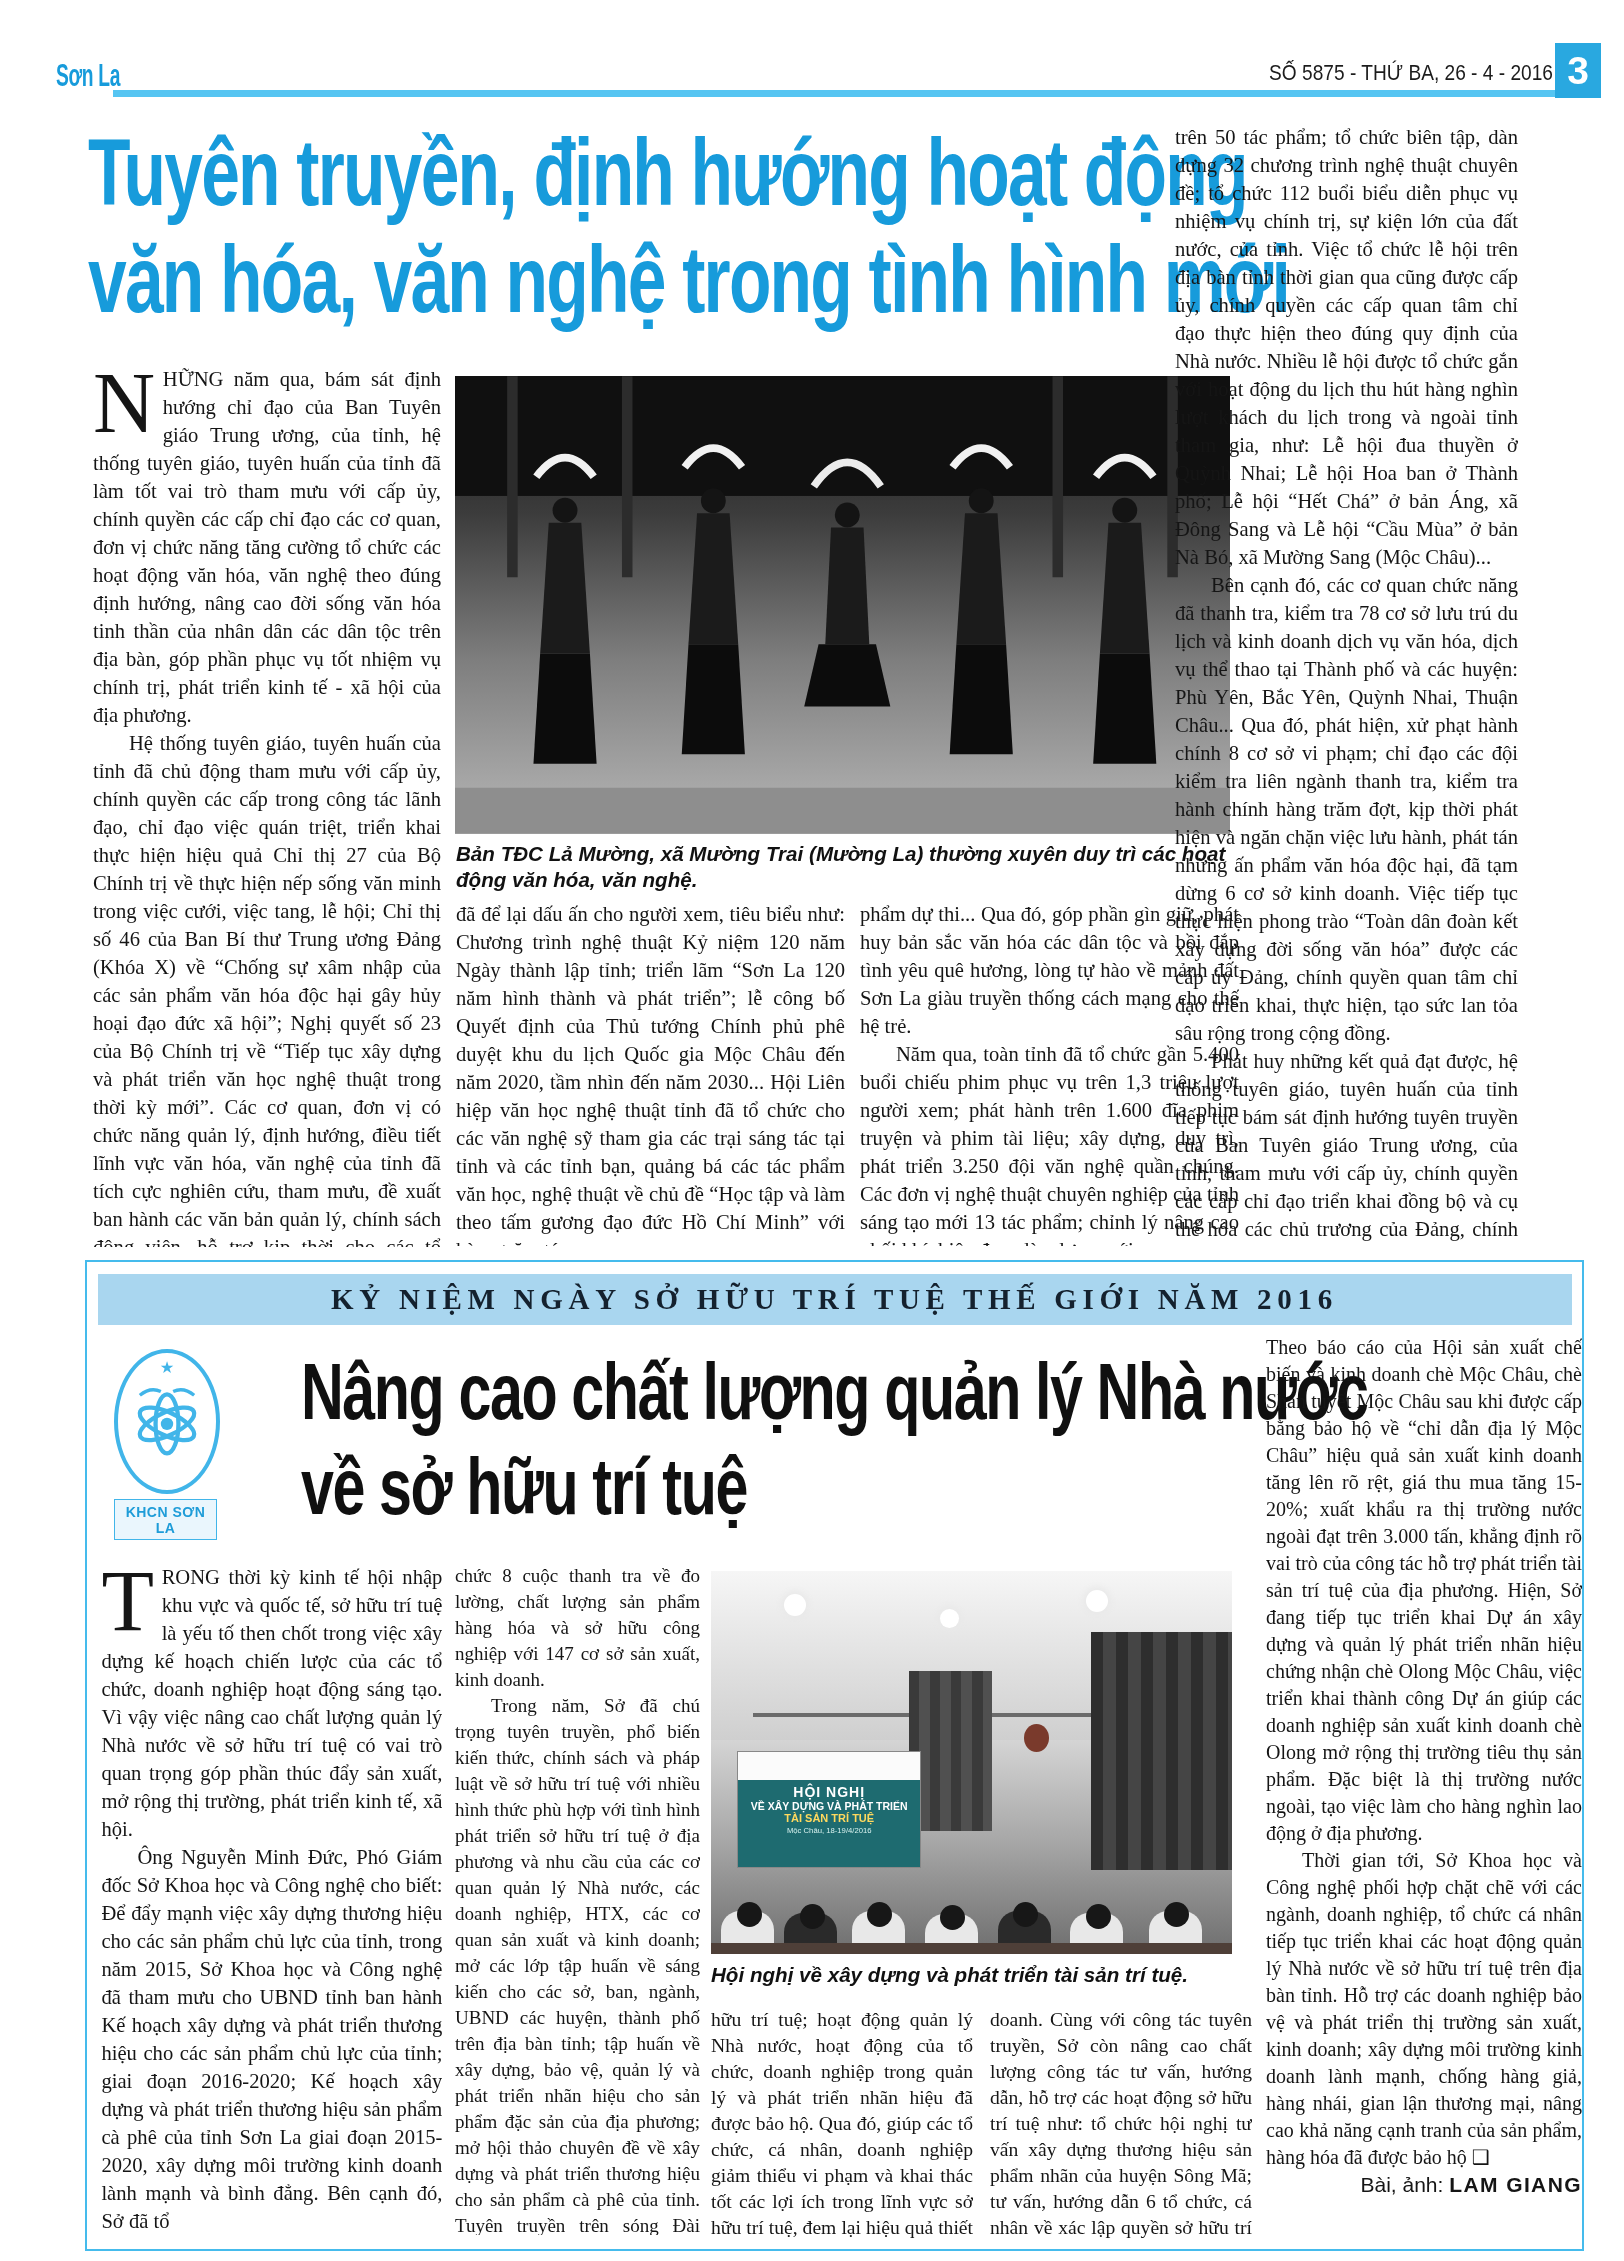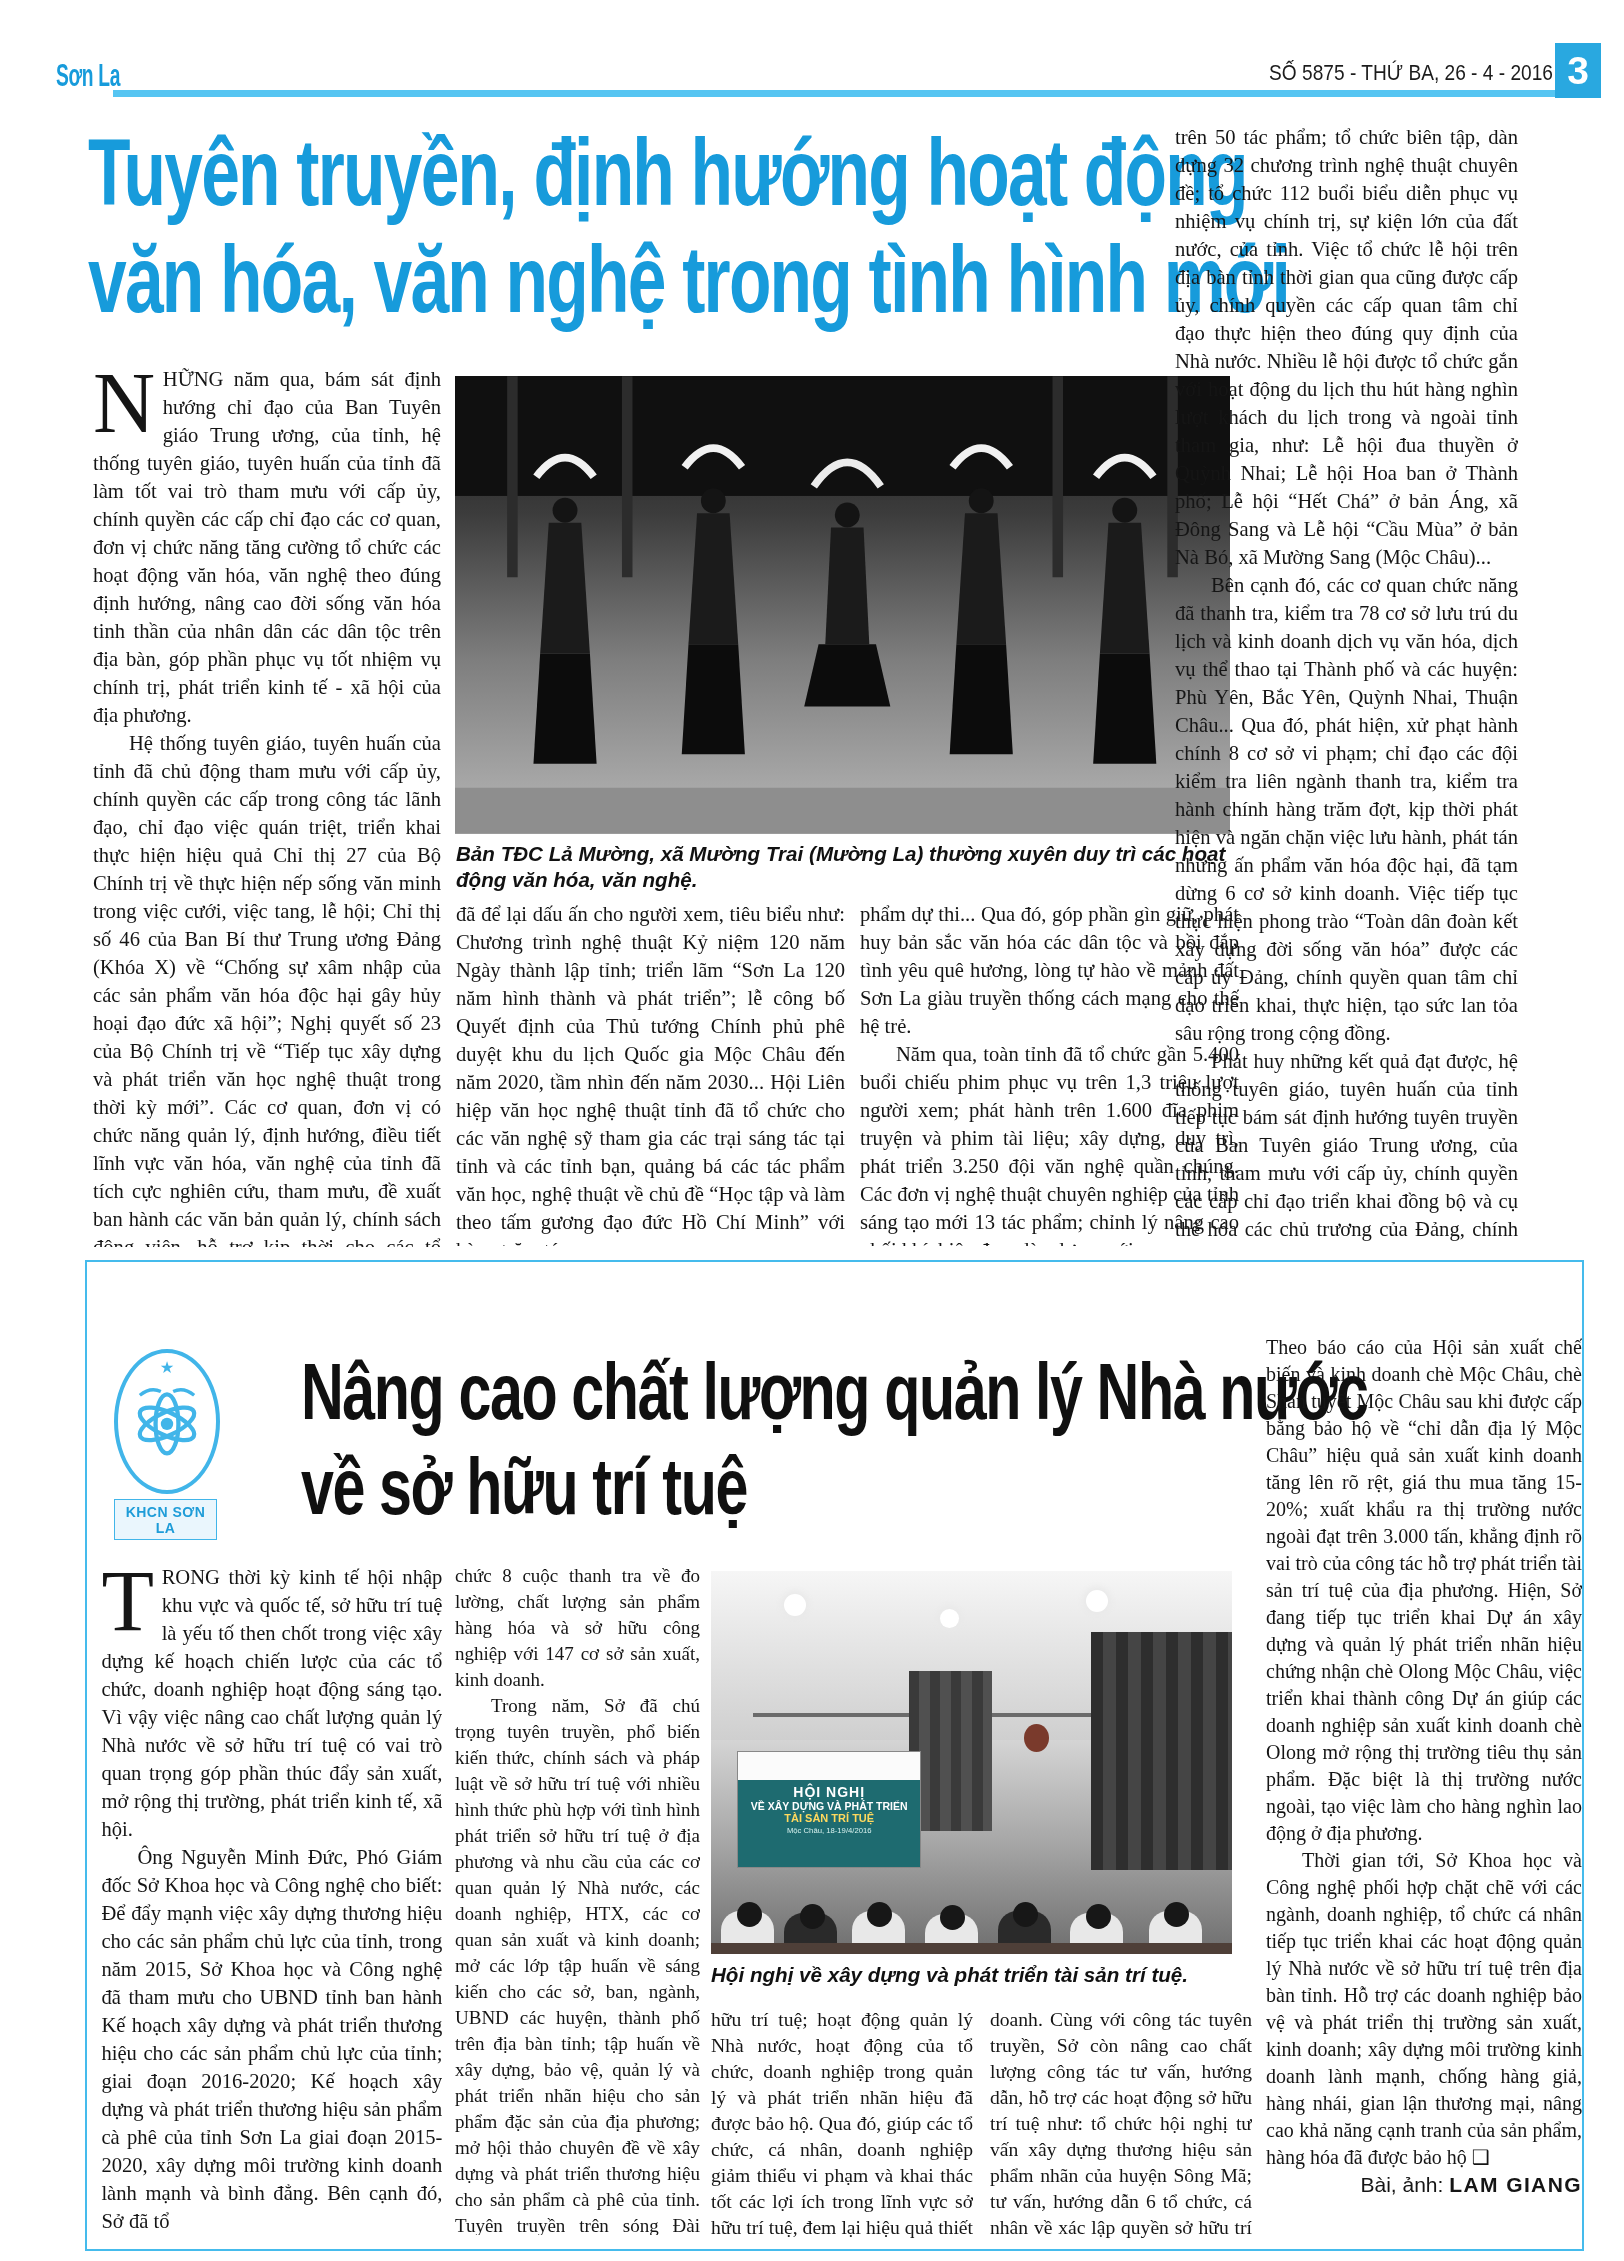--- a/index.html
+++ b/index.html
@@ -153,20 +153,23 @@
 
   <div class="col" style="left:1175px;top:123px;width:343px;height:1125px;">
     <p>trên 50 tác phẩm; tổ chức biên tập, dàn dựng 32 chương trình nghệ thuật chuyên đề; tổ chức 112 buổi biểu diễn phục vụ nhiệm vụ chính trị, sự kiện lớn của đất nước, của tỉnh. Việc tổ chức lễ hội trên địa bàn tỉnh thời gian qua cũng được cấp ủy, chính quyền các cấp quan tâm chỉ đạo thực hiện theo đúng quy định của Nhà nước. Nhiều lễ hội được tổ chức gắn với hoạt động du lịch thu hút hàng nghìn lượt khách du lịch trong và ngoài tỉnh tham gia, như: Lễ hội đua thuyền ở Quỳnh Nhai; Lễ hội Hoa ban ở Thành phố; Lễ hội “Hết Chá” ở bản Áng, xã Đông Sang và Lễ hội “Cầu Mùa” ở bản Nà Bó, xã Mường Sang (Mộc Châu)...</p>
     <p>Bên cạnh đó, các cơ quan chức năng đã thanh tra, kiểm tra 78 cơ sở lưu trú du lịch và kinh doanh dịch vụ văn hóa, dịch vụ thể thao tại Thành phố và các huyện: Phù Yên, Bắc Yên, Quỳnh Nhai, Thuận Châu... Qua đó, phát hiện, xử phạt hành chính 8 cơ sở vi phạm; chỉ đạo các đội kiểm tra liên ngành thanh tra, kiểm tra hành chính hàng trăm đợt, kịp thời phát hiện và ngăn chặn việc lưu hành, phát tán những ấn phẩm văn hóa độc hại, đã tạm dừng 6 cơ sở kinh doanh. Việc tiếp tục thực hiện phong trào “Toàn dân đoàn kết xây dựng đời sống văn hóa” được các cấp ủy Đảng, chính quyền quan tâm chỉ đạo triển khai, thực hiện, tạo sức lan tỏa sâu rộng trong cộng đồng.</p>
     <p>Phát huy những kết quả đạt được, hệ thống tuyên giáo, tuyên huấn của tỉnh tiếp tục bám sát định hướng tuyên truyền của Ban Tuyên giáo Trung ương, của tỉnh, tham mưu với cấp ủy, chính quyền các cấp chỉ đạo triển khai đồng bộ và cụ thể hóa các chủ trương của Đảng, chính sách pháp luật của Nhà nước, của tỉnh trên lĩnh vực văn hóa, văn nghệ. Đẩy mạnh phong trào “Toàn dân đoàn kết xây dựng đời sống văn hóa”... góp phần giữ gìn, bảo tồn và phát huy các giá trị văn hóa truyền thống của dân tộc ❑</p>
 
   </div>
 
   <div class="box2">
 
+    <div class="banner">
+      <span>KỶ NIỆM NGÀY SỞ HỮU TRÍ TUỆ THẾ GIỚI NĂM 2016</span>
+    </div>
 
     <div class="logo2">
       <div class="logo2-circle">
         <span class="logo2-star">★</span>
         <svg width="72" height="81" viewBox="0 0 150 170" xmlns="http://www.w3.org/2000/svg">
           <g fill="none" stroke="#41B5E9" stroke-width="9">
             <ellipse cx="75" cy="90" rx="62" ry="24" transform="rotate(25 75 90)"></ellipse>
             <ellipse cx="75" cy="90" rx="62" ry="24" transform="rotate(-25 75 90)"></ellipse>
             <ellipse cx="75" cy="90" rx="24" ry="62"></ellipse>
           </g>

